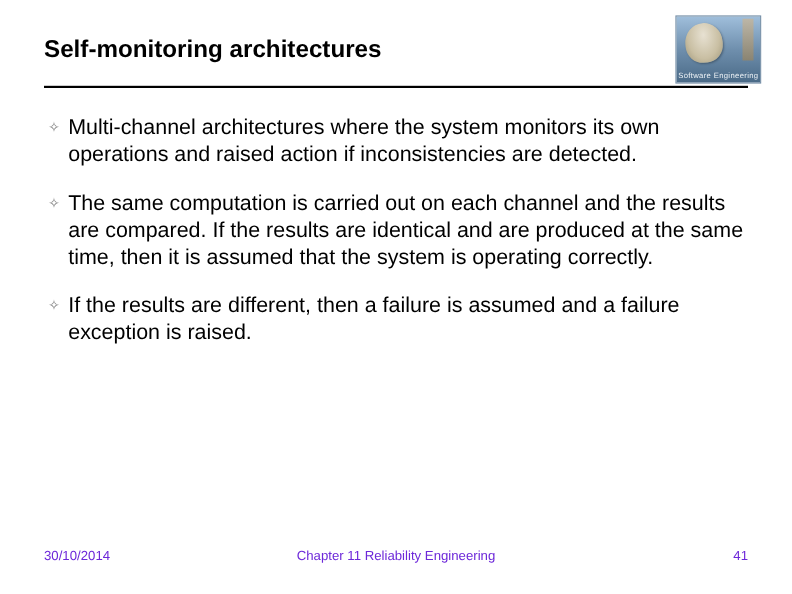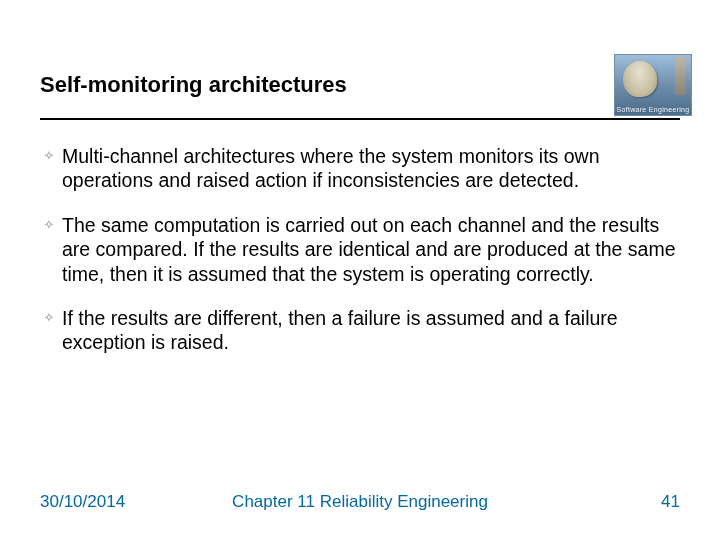--- a/index.html
+++ b/index.html
@@ -1,29 +1,29 @@
 <!DOCTYPE html>
 <html><head>
 <meta charset="utf-8">
 <style>
   * { margin: 0; padding: 0; box-sizing: border-box; }
   html, body { width: 720px; height: 540px; background: #fff; font-family: Arial, Helvetica, sans-serif; color: #000; }
   .slide { width: 720px; height: 540px; position: relative; padding: 32px 40px 0 40px; }
-  .header { position: relative; margin-top: 40px; }
+  .header { position: relative; }
   .title { font-size: 22px; font-weight: bold; padding-bottom: 18px; }
   .logo { position: absolute; top: -18px; right: -12px; width: 78px; height: 62px; background: linear-gradient(180deg, #9fbedb 0%, #6f8fad 50%, #4a6a87 100%); border: 1px solid #738da6; }
   .logo::before { content: ""; position: absolute; left: 8px; top: 6px; width: 34px; height: 36px; background: radial-gradient(ellipse at 50% 30%, #e7e1d2 0%, #c9bfa3 60%, #9e9578 100%); border-radius: 50% 50% 45% 45%; transform: rotate(-5deg); box-shadow: 1px 1px 2px rgba(0,0,0,0.3); }
   .logo::after { content: ""; position: absolute; right: 6px; top: 2px; width: 10px; height: 38px; background: linear-gradient(180deg, #bcb6a7 0%, #8a8472 100%); }
   .logo-text { position: absolute; bottom: 2px; left: 0; right: 0; text-align: center; font-size: 7px; color: #eef3f7; letter-spacing: 0.3px; }
   .rule { height: 2px; background: #000; margin-top: 2px; margin-bottom: 24px; }
   .bullets { list-style: none; }
   .bullets li { display: flex; align-items: flex-start; font-size: 19.5px; line-height: 1.25; margin-bottom: 20px; }
   .diamond { display: inline-block; width: 18px; flex: 0 0 18px; text-align: center; font-size: 13px; color: #888; margin-top: 4px; margin-right: 4px; }
   .bullets li .text { flex: 1; }
-  .footer { position: absolute; left: 40px; right: 40px; bottom: 28px; display: flex; justify-content: space-between; align-items: baseline; font-size: 17px; color: #0369a1; }
+  .footer { position: absolute; left: 40px; right: 40px; bottom: 28px; display: flex; justify-content: space-between; align-items: baseline; font-size: 12px; color: #6d28d9; }
   .footer-center { position: absolute; left: 0; right: 0; text-align: center; }
   .footer-right { margin-left: auto; text-align: center; }
 </style>
 </head>
 <body>
 
 <div class="slide">
 
   <div class="header">
     <div class="title">Self-monitoring architectures</div>

